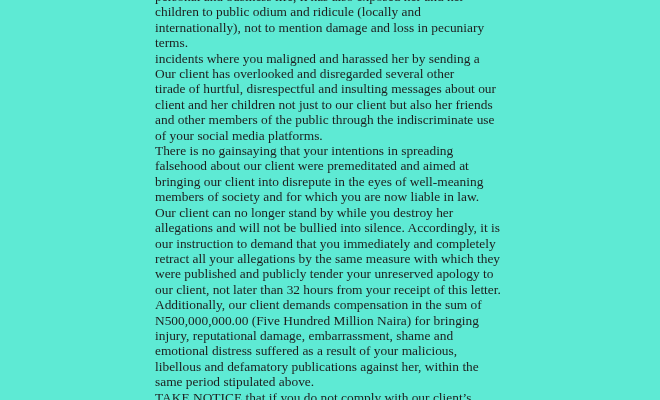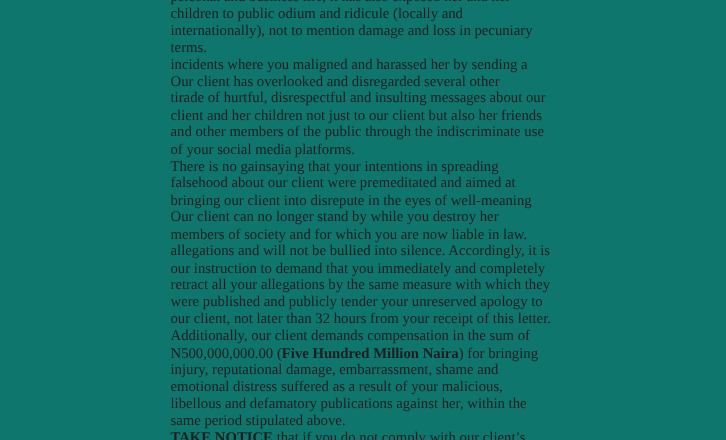--- a/index.html
+++ b/index.html
@@ -25,43 +25,43 @@
     width: 352px;
     color: #1e1e1e;
     font-size: 13.4px;
     line-height: 15.4px;
     text-align: left;
   }
   .line {
     white-space: nowrap;
   }
   .seg.bold {
-    font-weight: bold;
+    font-weight: normal;
   }
 </style>
 </head>
 <body>
 
-<div class="page" style="background: #0f766e;">
+<div class="page" style="background: #5eead4;">
   <div class="text-column" id="letter-body" style="color: rgb(30, 30, 30);">
       <div class="line"><span class="seg">personal and business life, it has also exposed her and her</span></div>
       <div class="line"><span class="seg">children to public odium and ridicule (locally and</span></div>
       <div class="line"><span class="seg">internationally), not to mention damage and loss in pecuniary</span></div>
       <div class="line"><span class="seg">terms.</span></div>
       <div class="line"><span class="seg">incidents where you maligned and harassed her by sending a</span></div>
       <div class="line"><span class="seg">Our client has overlooked and disregarded several other</span></div>
       <div class="line"><span class="seg">tirade of hurtful, disrespectful and insulting messages about our</span></div>
       <div class="line"><span class="seg">client and her children not just to our client but also her friends</span></div>
       <div class="line"><span class="seg">and other members of the public through the indiscriminate use</span></div>
       <div class="line"><span class="seg">of your social media platforms.</span></div>
       <div class="line"><span class="seg">There is no gainsaying that your intentions in spreading</span></div>
       <div class="line"><span class="seg">falsehood about our client were premeditated and aimed at</span></div>
       <div class="line"><span class="seg">bringing our client into disrepute in the eyes of well-meaning</span></div>
+      <div class="line"><span class="seg">members of society and for which you are now liable in law.</span></div>
       <div class="line"><span class="seg">Our client can no longer stand by while you destroy her</span></div>
-      <div class="line"><span class="seg">members of society and for which you are now liable in law.</span></div>
       <div class="line"><span class="seg">allegations and will not be bullied into silence. Accordingly, it is</span></div>
       <div class="line"><span class="seg">our instruction to demand that you immediately and completely</span></div>
       <div class="line"><span class="seg">retract all your allegations by the same measure with which they</span></div>
       <div class="line"><span class="seg">were published and publicly tender your unreserved apology to</span></div>
       <div class="line"><span class="seg">our client, not later than 32 hours from your receipt of this letter.</span></div>
       <div class="line"><span class="seg">Additionally, our client demands compensation in the sum of</span></div>
       <div class="line"><span class="seg">N500,000,000.00 (</span><span class="seg bold">Five Hundred Million Naira</span><span class="seg">) for bringing</span></div>
       <div class="line"><span class="seg">injury, reputational damage, embarrassment, shame and</span></div>
       <div class="line"><span class="seg">emotional distress suffered as a result of your malicious,</span></div>
       <div class="line"><span class="seg">libellous and defamatory publications against her, within the</span></div>

